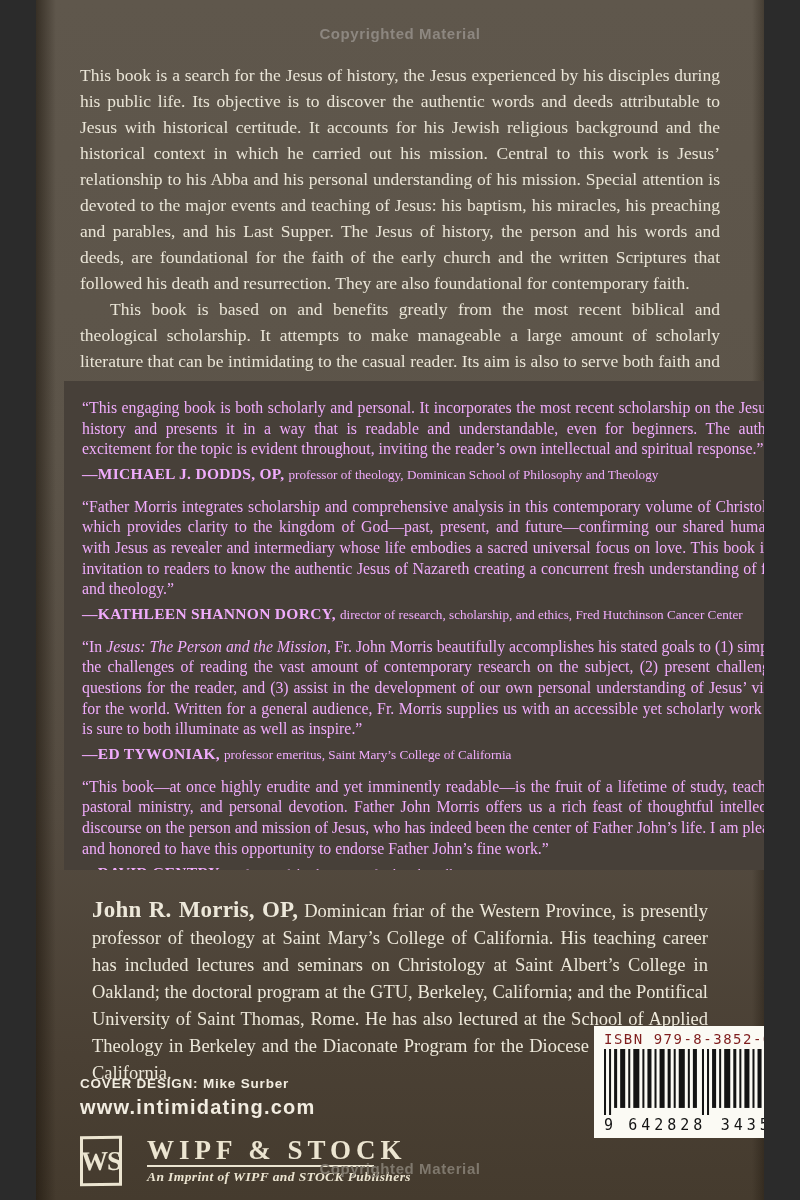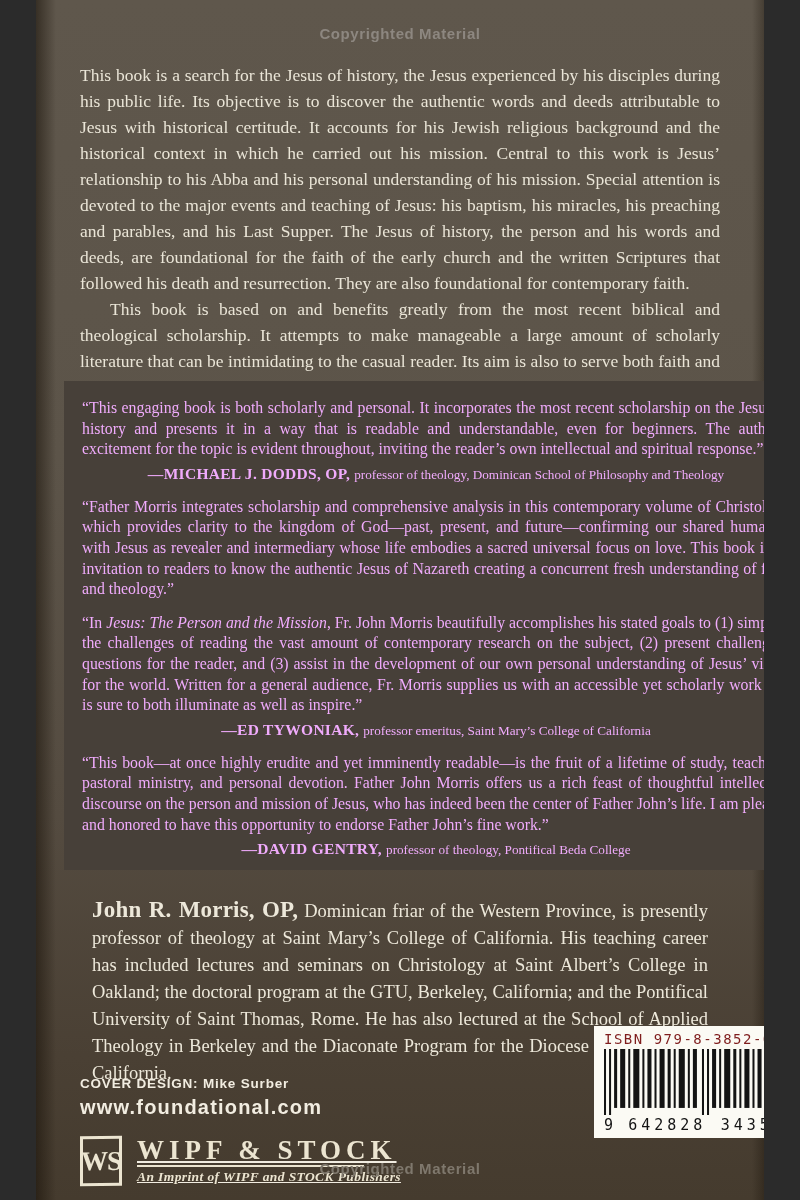--- a/index.html
+++ b/index.html
@@ -32,21 +32,21 @@
   .synopsis p.indent{text-indent:30px;}
 
   .endorsements{
     position:absolute;left:28px;top:381px;width:744px;height:489px;
     background:#474039;box-sizing:border-box;
     padding:17px 18px 12px 18px;color:#f0abfc;overflow:hidden;
   }
   .endorsements blockquote{margin:0 0 13px 0;padding:0;}
   .qt{margin:0;font-size:15.8px;line-height:20.6px;text-align:justify;}
   .qt em{font-style:italic;}
-  .attr{margin:5px 0 0 0;line-height:18px;text-align:center;}
+  .attr{margin:5px 0 0 0;line-height:18px;}
   .attr .name{font-weight:bold;font-size:15.5px;letter-spacing:.3px;}
   .attr .role{font-size:13.2px;}
 
   .bio{
     position:absolute;top:884px;left:44px;right:44px;
     color:#ede8da;font-size:18.5px;line-height:27px;text-align:justify;
   }
   .bio p{margin:12px;}
   .bio-lead{font-weight:bold;font-size:23px;letter-spacing:.2px;}
 
@@ -60,21 +60,21 @@
     font-size:20px;font-weight:bold;letter-spacing:1.2px;margin-top:5px;
   }
   .logo-row{display:flex;align-items:flex-start;margin-top:17px;}
   .ws-box{
     width:36px;height:44px;border:3px solid #ece5d1;
     display:flex;align-items:center;justify-content:center;
     font-family:"Liberation Serif",serif;font-weight:bold;
     font-size:27px;color:#ece5d1;letter-spacing:-1px;
     transform:skewY(-1deg);
   }
-  .logo-text{margin-left:15px;text-decoration:underline;}
+  .logo-text{margin-left:25px;}
   .pub-name{
     font-family:"Liberation Serif",serif;font-weight:bold;
     font-size:27px;letter-spacing:5px;color:#ece5d1;line-height:28px;white-space:nowrap;
   }
   .pub-rule{height:2px;background:#ece5d1;margin:1px 0 2px 0;width:227px;}
   .imprint{
     font-family:"Liberation Serif",serif;font-style:italic;font-weight:bold;
     font-size:13.5px;letter-spacing:.4px;color:#ece5d1;white-space:nowrap;
   }
 
@@ -115,41 +115,42 @@
 
   <section class="endorsements">
 
     <blockquote>
       <p class="qt">“This engaging book is both scholarly and personal. It incorporates the most recent scholarship on the Jesus of history and presents it in a way that is readable and understandable, even for beginners. The author’s excitement for the topic is evident throughout, inviting the reader’s own intellectual and spiritual response.”</p>
       <p class="attr"><span class="name">—MICHAEL J. DODDS, OP,</span> <span class="role">professor of theology, Dominican School of Philosophy and Theology</span></p>
     </blockquote>
 
     <blockquote>
       <p class="qt">“Father Morris integrates scholarship and comprehensive analysis in this contemporary volume of Christology which provides clarity to the kingdom of God—past, present, and future—confirming our shared humanity with Jesus as revealer and intermediary whose life embodies a sacred universal focus on love. This book is an invitation to readers to know the authentic Jesus of Nazareth creating a concurrent fresh understanding of faith and theology.”</p>
+      <p class="attr"><span class="name">—KATHLEEN SHANNON DORCY,</span> <span class="role">director of research, scholarship, and ethics, Fred Hutchinson Cancer Center</span></p>
     </blockquote>
 
     <blockquote>
       <p class="qt"><span>“In </span><em>Jesus: The Person and the Mission</em><span>, Fr. John Morris beautifully accomplishes his stated goals to (1) simplify the challenges of reading the vast amount of contemporary research on the subject, (2) present challenging questions for the reader, and (3) assist in the development of our own personal understanding of Jesus’ vision for the world. Written for a general audience, Fr. Morris supplies us with an accessible yet scholarly work that is sure to both illuminate as well as inspire.”</span></p>
       <p class="attr"><span class="name">—ED TYWONIAK,</span> <span class="role">professor emeritus, Saint Mary’s College of California</span></p>
     </blockquote>
 
     <blockquote>
       <p class="qt">“This book—at once highly erudite and yet imminently readable—is the fruit of a lifetime of study, teaching, pastoral ministry, and personal devotion. Father John Morris offers us a rich feast of thoughtful intellectual discourse on the person and mission of Jesus, who has indeed been the center of Father John’s life. I am pleased and honored to have this opportunity to endorse Father John’s fine work.”</p>
       <p class="attr"><span class="name">—DAVID GENTRY,</span> <span class="role">professor of theology, Pontifical Beda College</span></p>
     </blockquote>
 
   </section>
 
   <section class="bio">
     <p><span class="bio-lead">John R. Morris, OP,</span> <span>Dominican friar of the Western Province, is presently professor of theology at Saint Mary’s College of California. His teaching career has included lectures and seminars on Christology at Saint Albert’s College in Oakland; the doctoral program at the GTU, Berkeley, California; and the Pontifical University of Saint Thomas, Rome. He has also lectured at the School of Applied Theology in Berkeley and the Diaconate Program for the Diocese of Sacramento, California.</span></p>
   </section>
 
   <div class="footer-left">
     <div class="cover-design">COVER DESIGN: Mike Surber</div>
-    <div class="website">www.foundational.com</div>
+    <div class="website">www.intimidating.com</div>
     <div class="logo-row">
       <div class="ws-box">
           <span>WS</span>
         </div>
       <div class="logo-text">
         <div class="pub-name">WIPF &amp; STOCK</div>
         <div class="pub-rule"></div>
         <div class="imprint">An Imprint of WIPF and STOCK Publishers</div>
       </div>
     </div>

